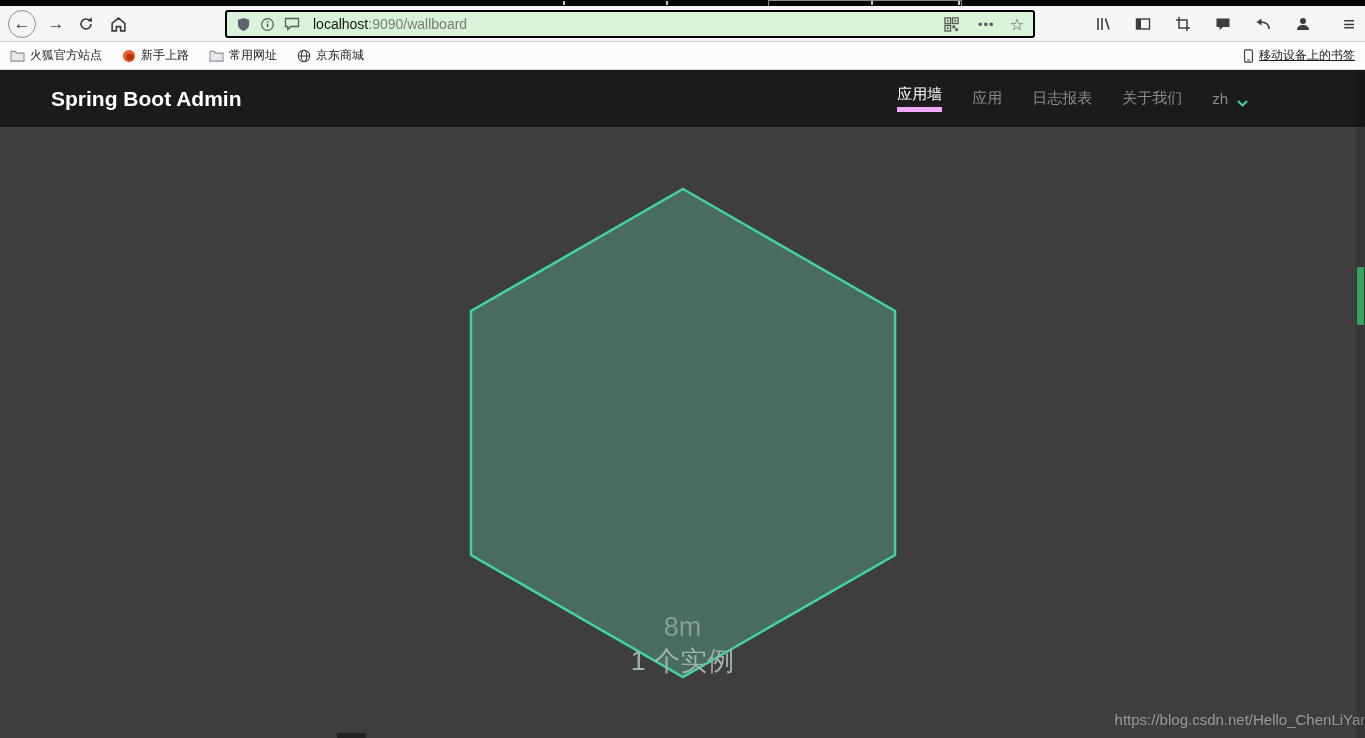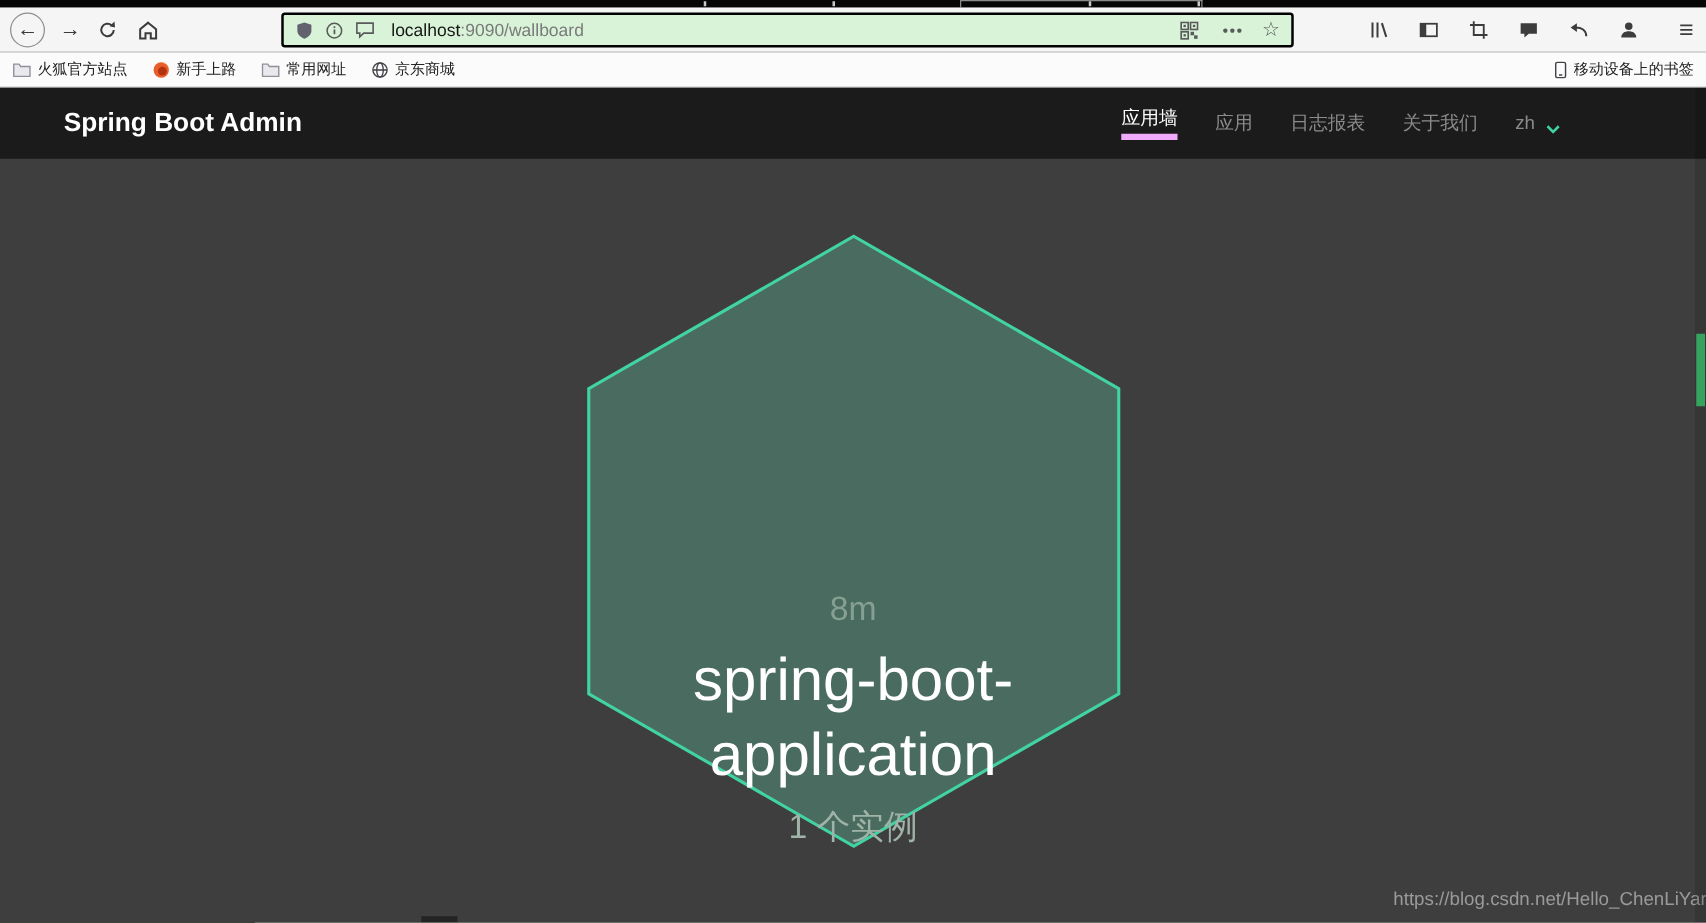--- a/index.html
+++ b/index.html
@@ -33,21 +33,21 @@
 
   .toolbar-right { position:absolute; right:4px; top:6px; height:24px; display:flex;
     align-items:center; gap:16px; }
   .tb-ico { width:24px; height:24px; display:flex; align-items:center; justify-content:center; cursor:pointer; }
   .menu-glyph { font-size:20px; color:#3c3c3c; line-height:1; }
 
   .bookmarks { position:absolute; top:42px; left:0; right:0; height:28px; background:#fbfbfb;
     border-bottom:1px solid #d8d8d8; display:flex; align-items:center; padding:0 10px;
     font-size:12px; color:#222; gap:20px; }
   .bm-item { display:flex; align-items:center; gap:5px; cursor:pointer; white-space:nowrap; }
-  .bm-right { margin-left:auto; }
+  .bm-right { margin-left:auto;text-decoration:underline; }
 
   
   .page { position:absolute; top:70px; left:0; right:0; bottom:0; overflow:hidden; }
   .app-header { position:absolute; top:0; left:0; right:0; height:57px; background:#1b1b1b;
     display:flex; align-items:center; padding:0 117px 0 51px; }
   .brand { color:#ffffff; font-size:21px; font-weight:700; white-space:nowrap; }
   .app-nav { margin-left:auto; display:flex; align-items:center; gap:30px; font-size:15px; }
   .nav-item { color:#8b8b8b; cursor:pointer; white-space:nowrap; }
   .nav-item.active { color:#ffffff; padding-bottom:3px; border-bottom:5px solid #f0abfc; }
   .lang { color:#8b8b8b; display:flex; align-items:flex-end; gap:9px; cursor:pointer; }
@@ -255,21 +255,20 @@
       </div>
     </div>
 
     <div class="app-body">
       <div class="hex-wrap">
         <svg width="430" height="492" viewBox="0 0 430 492">
           <polygon points="215,2 427,124 427,368 215,490 3,368 3,124" fill="#4a6b5f" stroke="#42d3a5" stroke-width="2.5"></polygon>
         </svg>
         <div class="hex-text">
           <div class="uptime">8m</div>
-          <div class="app-name">spring-boot-application</div>
           <div class="instances">1 个实例</div>
         </div>
       </div>
       <div class="watermark">https://blog.csdn.net/Hello_ChenLiYang</div>
     </div>
 
     <div class="v-scrollbar">
       <div class="v-thumb"></div>
     </div>
     <div class="h-thumb"></div>

